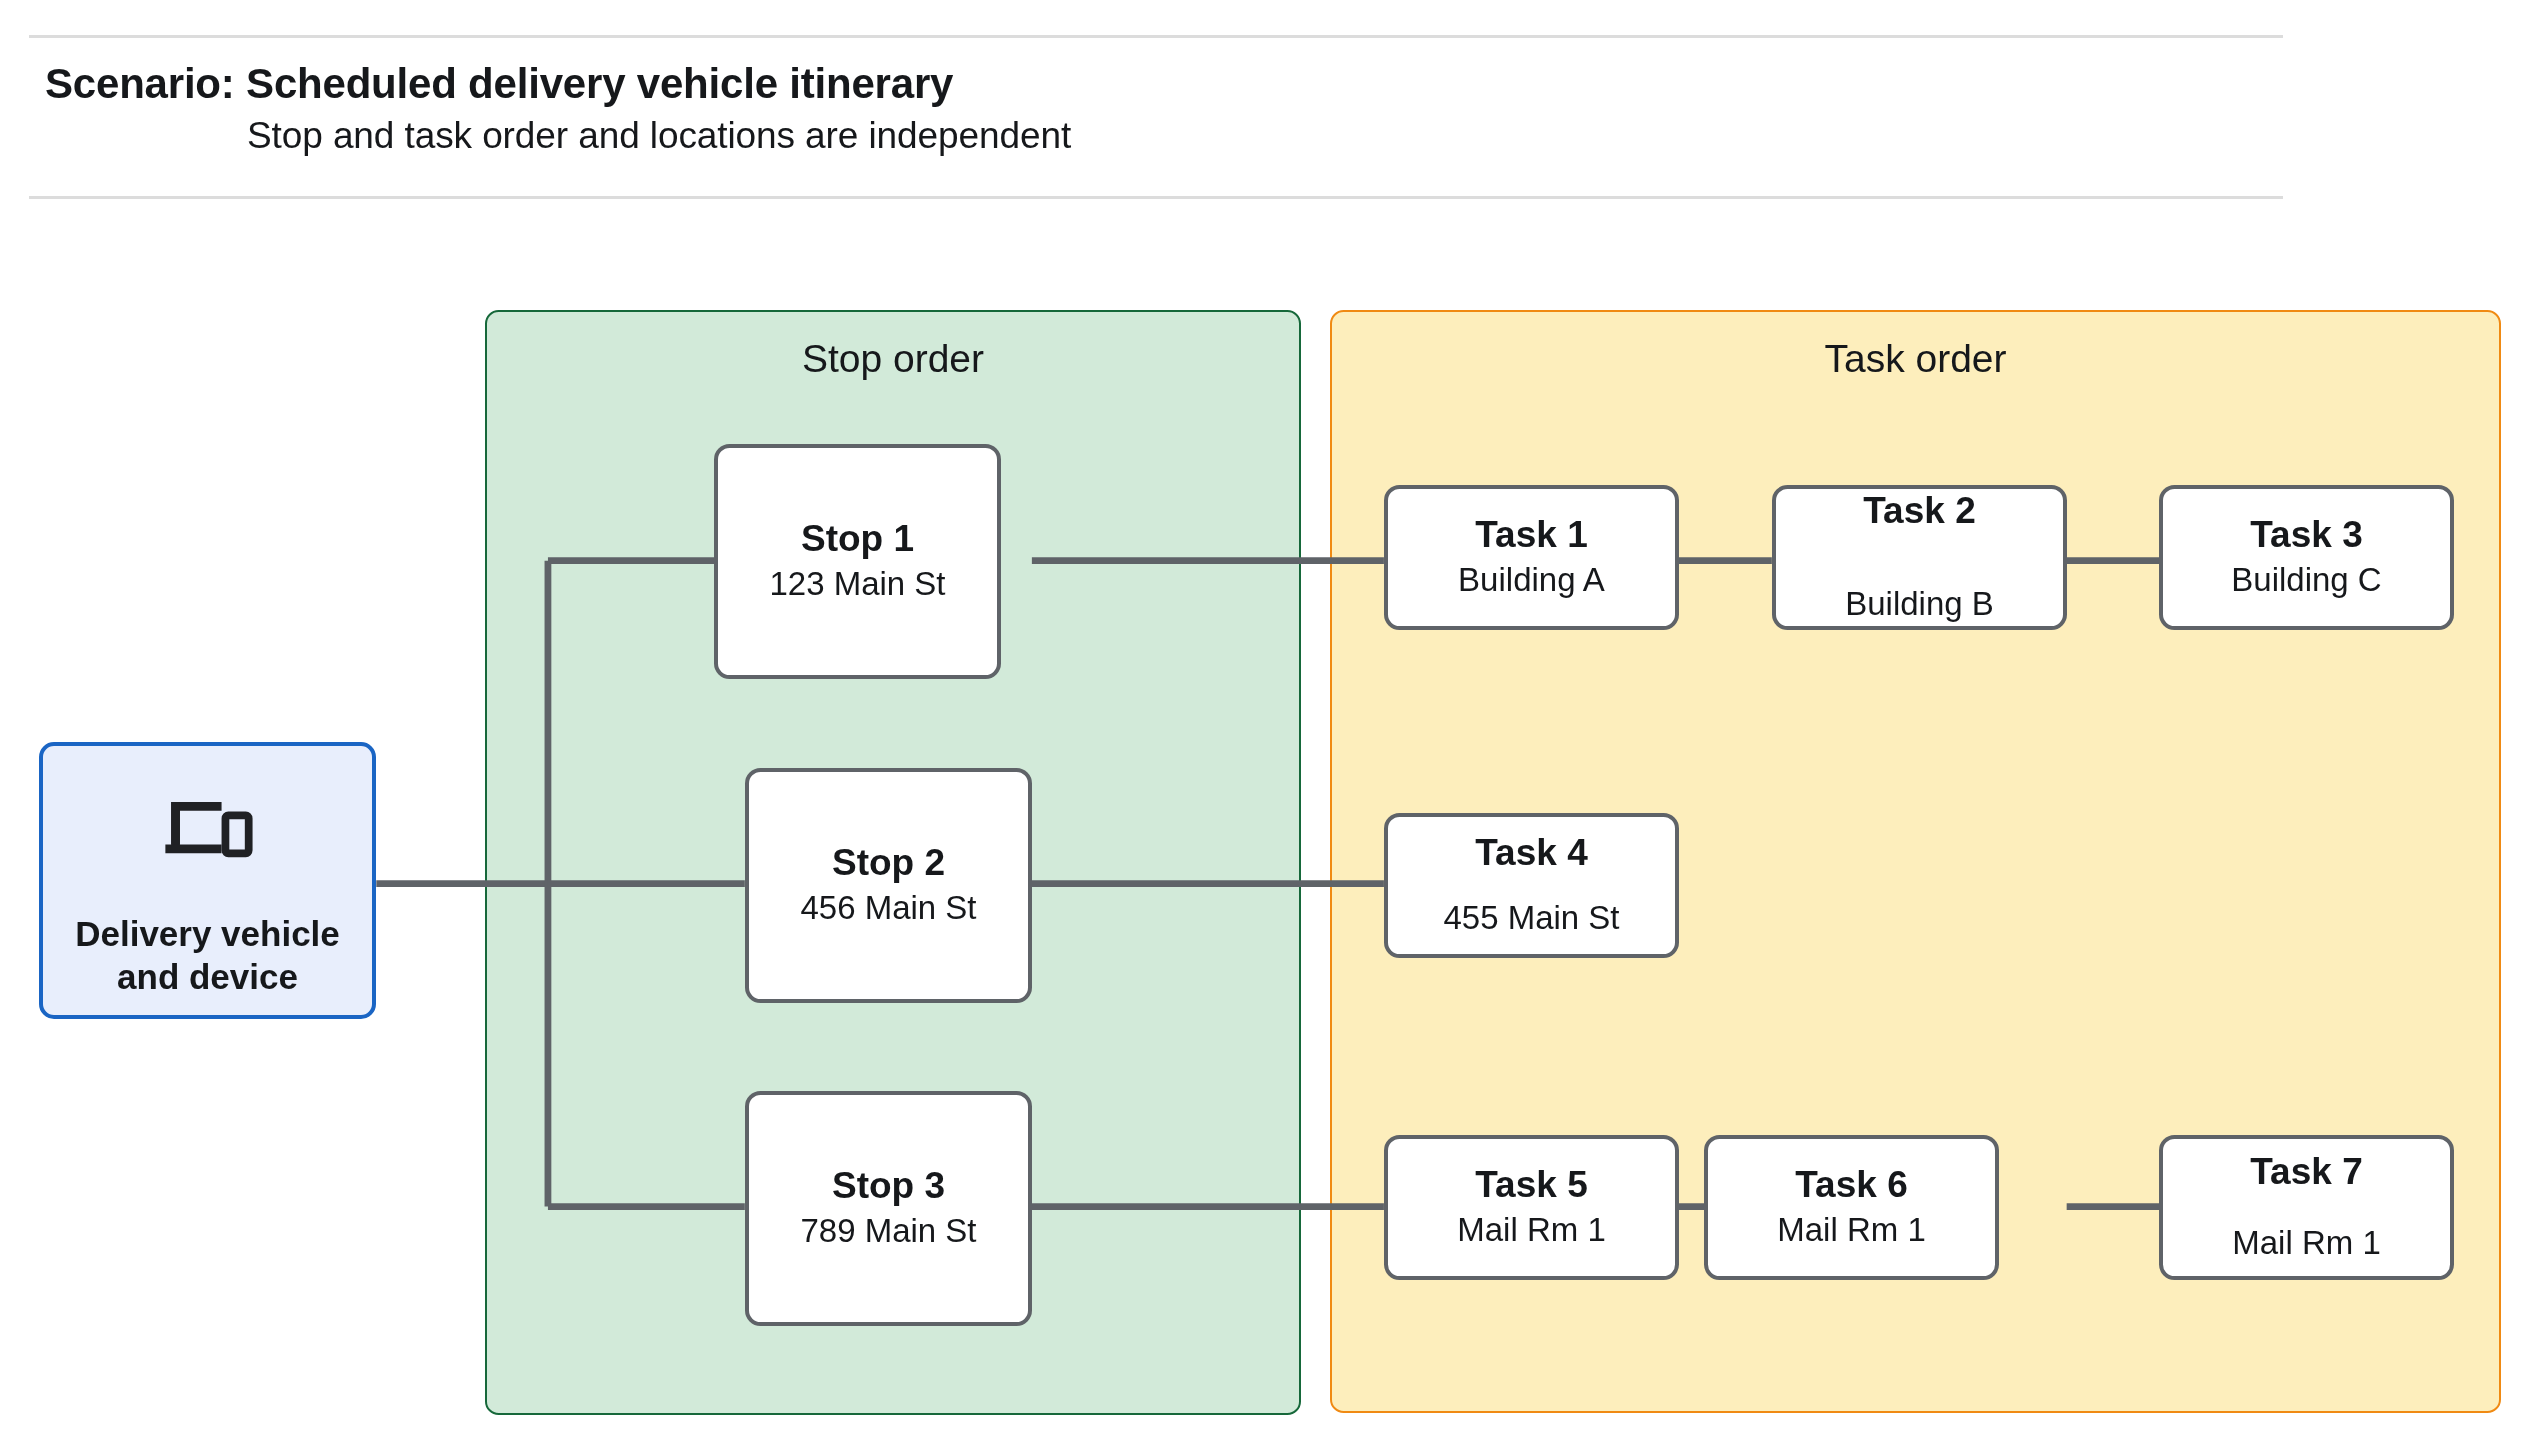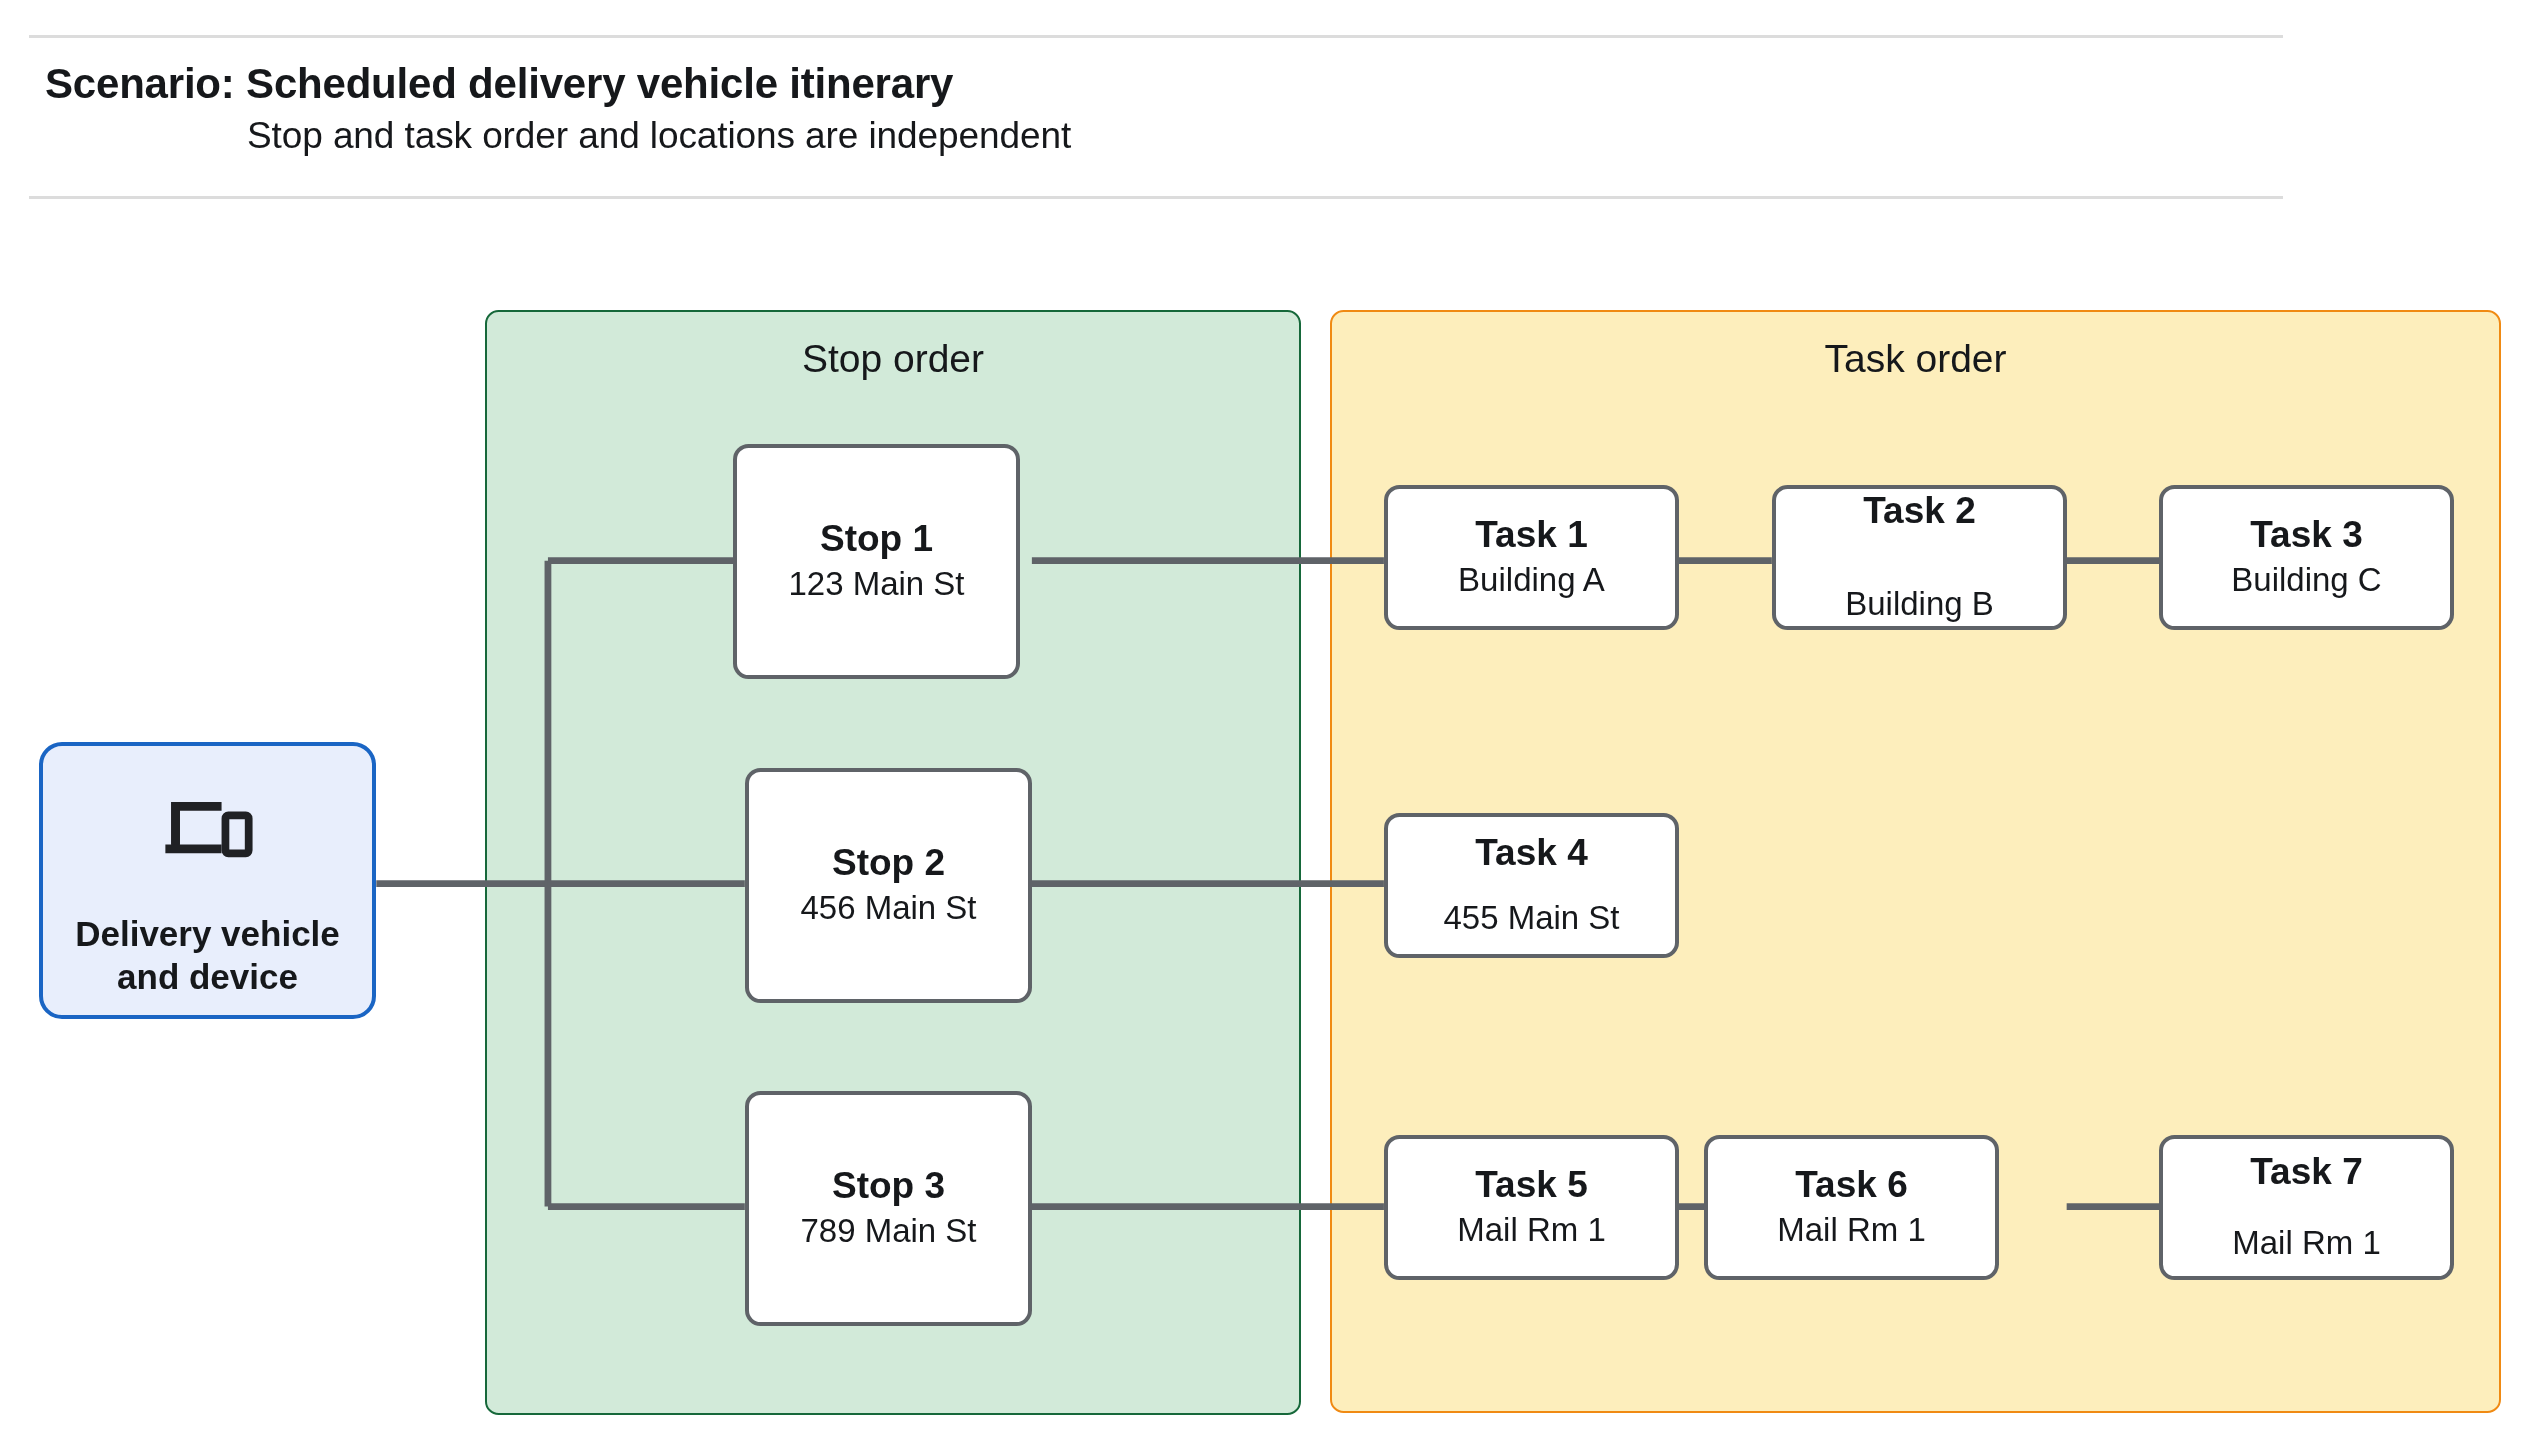--- a/index.html
+++ b/index.html
@@ -112,42 +112,42 @@
     font-weight: 400;
     color: #16181b;
     line-height: 1.25;
     margin-top: 3.9px;
   }
 
   .stop-node { width: 287px; height: 235px; }
   .task-node { width: 295px; height: 145px; }
 
   
-  #stop-1 { left: 733px; top: 444px;  }
+  #stop-1 { left: 714px; top: 444px;  }
   #stop-2 { left: 745px; top: 768px;  }
   #stop-3 { left: 745px; top: 1091px; }
 
   
   #task-1 { left: 1384px; top: 485px;  }
   #task-2 { left: 1772px; top: 485px; gap: 48px;  }
   #task-3 { left: 2159px; top: 485px;  }
   #task-4 { left: 1384px; top: 813px; gap: 20px;  }
   #task-5 { left: 1384px; top: 1135px; }
   #task-6 { left: 1704px; top: 1135px; }
   #task-7 { left: 2159px; top: 1135px; gap: 26px; }
 
   
   #device-box {
     position: absolute;
     left: 39px; top: 742px;
     width: 337px; height: 277px;
     box-sizing: border-box;
     background: #e8eefc;
     border: 4.8px solid #1a65c4;
-    border-radius: 23px;
+    border-radius: 15px;
   }
   #device-icon {
     position: absolute;
     left: 50%;
     top: 50px;
     transform: translateX(-50%);
     width: 93px;
     height: 68px;
   }
   #device-label {

